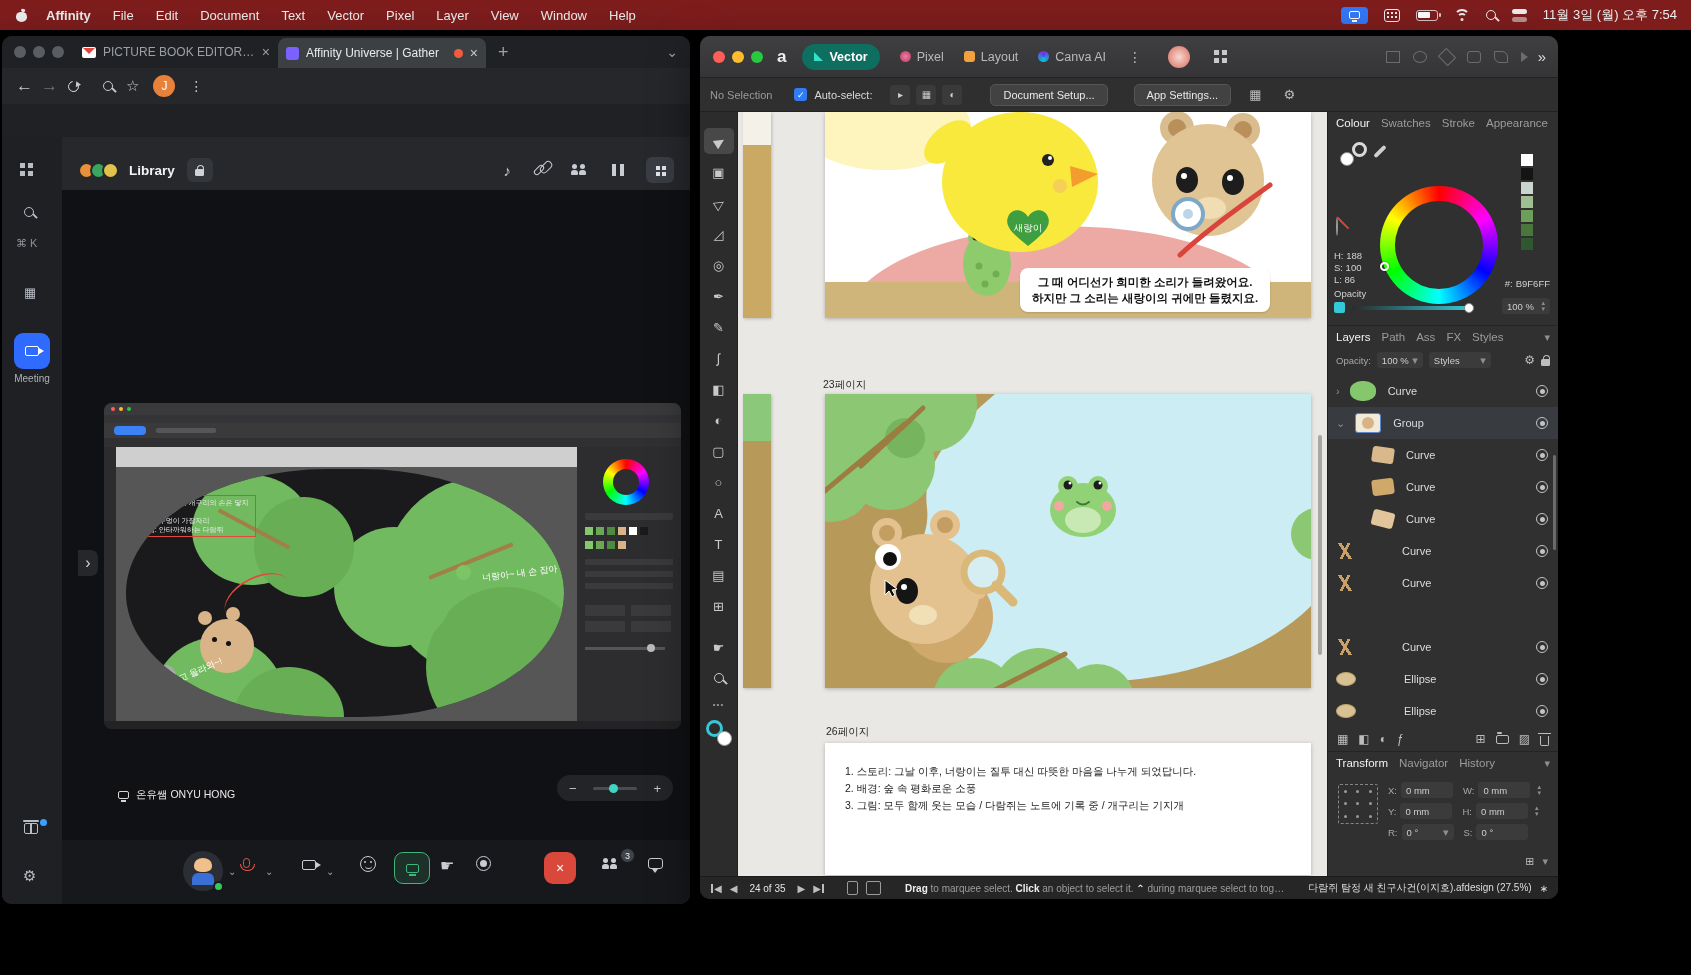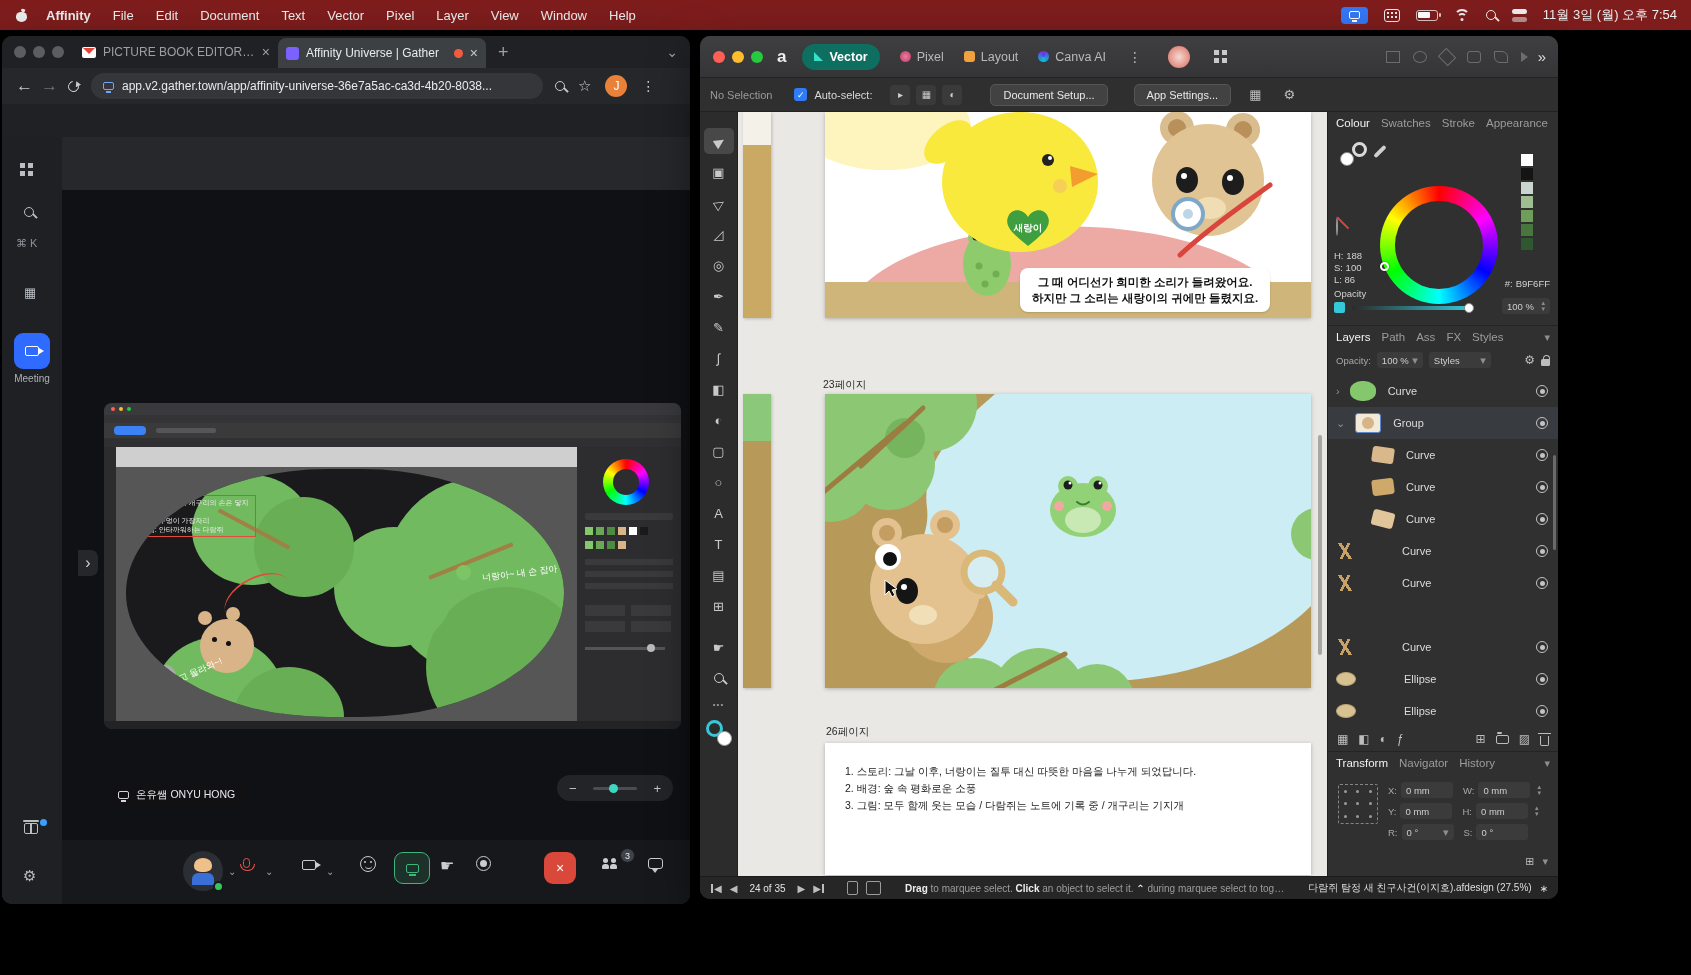--- a/index.html
+++ b/index.html
@@ -163,24 +163,20 @@
       </div>
       <span class="tabbtn" style="font-size:18px;margin-left:12px">+</span>
       <span style="flex:1"></span>
       <span class="tabbtn" style="margin-right:12px">⌄</span>
     </div>
 
     <div class="ab fx" style="left:0;top:32px;right:0;height:36px;background:#26272b">
       <span class="tabbtn" style="font-size:17px;margin:0 8px 0 14px;color:#c7cace">←</span>
       <span class="tabbtn" style="font-size:17px;margin-right:10px;color:#6e7277">→</span>
       <span class="reloadI" style="color:#c7cace;margin-right:12px"></span>
-      <div class="urlpill fx" style="width:452px;height:26px;padding:0 12px;gap:8px">
-        <span class="monitorI" style="color:#74a6f5;width:11px;height:8px"></span>
-        <span class="nw" style="font-size:12px">app.v2.gather.town/app/affinity-universe-36e7a5ac-ca3d-4b20-8038...</span>
-      </div>
       <span class="mag" style="color:#c7cace;margin-left:12px"></span>
       <span class="tabbtn" style="font-size:15px;margin-left:13px;color:#c7cace">☆</span>
       <span style="width:22px;height:22px;border-radius:50%;background:#e8813a;color:#fff;font-size:12px;display:flex;align-items:center;justify-content:center;margin-left:14px">J</span>
       <span class="tabbtn" style="font-size:14px;margin-left:14px;color:#c7cace">⋮</span>
     </div>
 
 
     <div class="ab" style="left:0;top:101px;right:0;bottom:0;background:#26282c">
 
       <div class="ab" style="left:0;top:0;width:60px;bottom:0;background:#1e2024">
@@ -198,20 +194,39 @@
         <div class="ab" style="left:0;top:236px;width:60px;text-align:center;color:#aeb2b9;font-size:10px">Meeting</div>
         <span class="gsideI ab" style="left:22px;top:686px;color:#b9bdc4">
             <span class="giftI"></span>
           </span>
         <span class="ab" style="left:38px;top:682px;width:7px;height:7px;border-radius:50%;background:#3aa0ff"></span>
         <span class="gsideI ab" style="left:21px;top:730px;color:#b9bdc4;font-size:15px">⚙</span>
       </div>
 
       <div class="ab" style="left:60px;top:0;right:0;bottom:0">
 
+        <div class="ab fx" style="left:0;top:13px;right:0;height:40px;padding:0 16px">
+          <span class="fx">
+            <span style="width:17px;height:17px;border-radius:50%;background:#e8903a;border:2px solid #26282c"></span>
+            <span style="width:17px;height:17px;border-radius:50%;background:#3aa55c;border:2px solid #26282c;margin-left:-5px"></span>
+            <span style="width:17px;height:17px;border-radius:50%;background:#e3c24b;border:2px solid #26282c;margin-left:-5px"></span>
+          </span>
+          <span style="color:#f1f2f4;font-size:13.5px;font-weight:bold;margin-left:10px">Library</span>
+          <span style="width:26px;height:24px;border-radius:6px;background:#33363b;display:flex;align-items:center;justify-content:center;color:#cfd2d7;margin-left:12px">
+              <span class="lockI"></span>
+            </span>
+          <span style="flex:1"></span>
+          <span class="pillbtn" style="font-size:15px;margin-right:22px">♪</span>
+          <span class="linkI pillbtn" style="margin-right:26px"></span>
+          <span class="pplI pillbtn" style="margin-right:24px"></span>
+          <span class="colsI pillbtn" style="margin-right:22px"></span>
+          <span style="width:28px;height:26px;border-radius:6px;background:#3a3d44;display:flex;align-items:center;justify-content:center">
+              <span class="grid4" style="color:#e4e6ea;margin:0 5px 5px 0;width:4px;height:4px;box-shadow:6px 0 0 currentColor,0 6px 0 currentColor,6px 6px 0 currentColor"></span>
+            </span>
+        </div>
 
         <div class="ab" style="left:0;top:53px;right:0;height:650px;background:#101114">
 
           <div class="ab" style="left:16px;top:360px;width:20px;height:26px;background:#26272b;border-radius:0 7px 7px 0;display:flex;align-items:center;justify-content:center;color:#cfd2d7">›</div>
 
           <div class="ab" style="left:42px;top:213px;width:577px;height:326px;border-radius:8px;overflow:hidden;background:#2f2f31">
             <div class="ab fx" style="left:0;top:0;right:0;height:12px;background:#3a3a3c;gap:4px;padding-left:7px">
               <span style="width:4px;height:4px;border-radius:50%;background:#ff5f57"></span>
                 <span style="width:4px;height:4px;border-radius:50%;background:#febc2e"></span>
                 <span style="width:4px;height:4px;border-radius:50%;background:#28c840"></span>
@@ -460,21 +475,21 @@
             <ellipse cx="28" cy="10" rx="11" ry="13" fill="#1d1d1d"></ellipse>
               <circle cx="25" cy="6" r="3" fill="#fff"></circle>
             <ellipse cx="5" cy="36" rx="16" ry="11" fill="#f0ddb4"></ellipse>
             <path d="M-25,83 C5,55 35,35 65,13" stroke="#d9453c" stroke-width="5" fill="none" stroke-linecap="round"></path>
             <circle cx="-17" cy="42" r="15" fill="#ffffff" stroke="#7ea8c8" stroke-width="4"></circle>
             <circle cx="-17" cy="42" r="5" fill="#bcd6e8"></circle>
           </g>
         </svg>
       </div>
 
-      <div class="ab" style="left:268px;top:110px;width:44px;text-align:center;color:#fff;font-size:9.5px;font-weight:bold">새랑이</div>
+      <div class="ab" style="left:268px;top:110px;width:44px;text-align:center;color:#fff;font-size:9.5px;font-weight:normal">새랑이</div>
       <div class="ab" style="left:282px;top:156px;width:250px;height:44px;background:#fff;border-radius:8px;box-shadow:0 1px 2px rgba(0,0,0,.15);display:flex;flex-direction:column;justify-content:center;align-items:center;gap:1px">
         <div style="font-size:11.5px;font-weight:bold;color:#111">그 때 어디선가 희미한 소리가 들려왔어요.</div>
         <div style="font-size:11.5px;font-weight:bold;color:#111">하지만 그 소리는 새랑이의 귀에만 들렸지요.</div>
       </div>
 
       <div class="ab" style="left:85px;top:266px;color:#2a2a2a;font-size:10.5px">23페이지</div>
 
       <div class="ab" style="left:87px;top:282px;width:486px;height:294px;box-shadow:0 1px 4px rgba(0,0,0,.25)">
         <svg width="486" height="294" viewBox="0 0 486 294">
           <rect width="486" height="294" fill="#b7995a"></rect>

